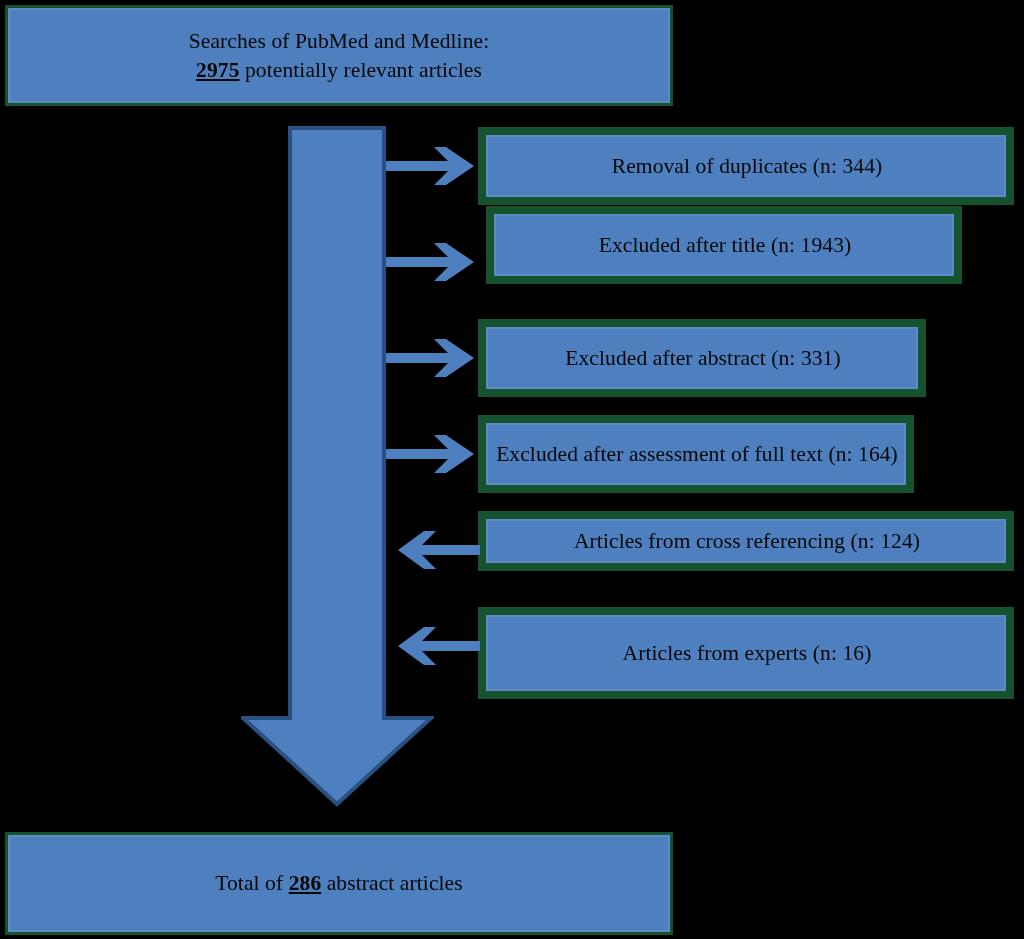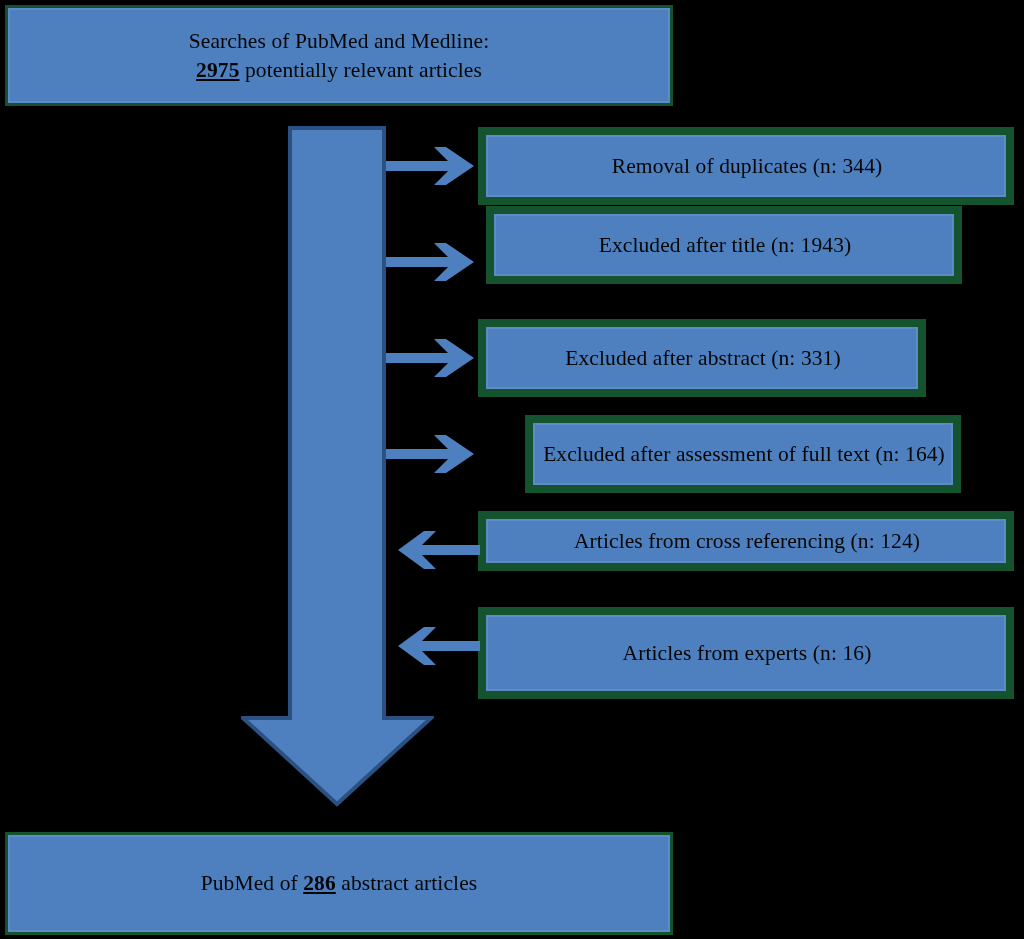--- a/index.html
+++ b/index.html
@@ -86,21 +86,21 @@
   </div>
 
   <div class="fbox side" style="left:478px; top:206px; width:476px; height:78px;margin-left:8px;">
     <div class="txt">Excluded after title (n: 1943)</div>
   </div>
 
   <div class="fbox side" style="left:478px; top:319px; width:448px; height:78px;">
     <div class="txt">Excluded after abstract (n: 331)</div>
   </div>
 
-  <div class="fbox side" style="left:478px; top:415px; width:436px; height:78px;margin-left:47px;">
+  <div class="fbox side" style="left:478px; top:415px; width:436px; height:78px;">
     <div class="txt">Excluded after assessment of full text (n: 164)</div>
   </div>
 
   <div class="fbox side" style="left:478px; top:511px; width:536px; height:60px;">
     <div class="txt">Articles from cross referencing (n: 124)</div>
   </div>
 
   <div class="fbox side" style="left:478px; top:607px; width:536px; height:92px;">
     <div class="txt">Articles from experts (n: 16)</div>
   </div>
@@ -136,17 +136,17 @@
   </div>
 
   <div class="conn" style="left:398px; top:624px; width:82px;">
     <svg width="82" height="44" viewBox="0 0 82 44" xmlns="http://www.w3.org/2000/svg">
       <path d="M82,17 L24,17 L38,3 L26,3 L0,22 L26,41 L38,41 L24,27 L82,27 Z" fill="#4e80c0" stroke="none"></path>
     </svg>
   </div>
 
   <div class="fbox wide" style="left:5px; top:832px; width:668px; height:103px;">
     <div class="txt">
-      <span>PubMed of </span><b class="num">286</b><span> abstract articles</span>
+      <span>Total of </span><b class="num">286</b><span> abstract articles</span>
     </div>
   </div>
 
 </div>
 
 </body></html>

